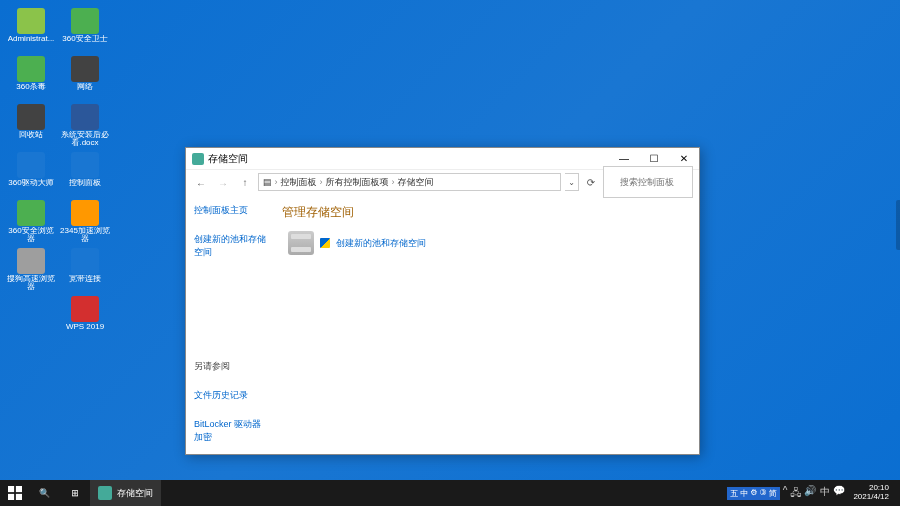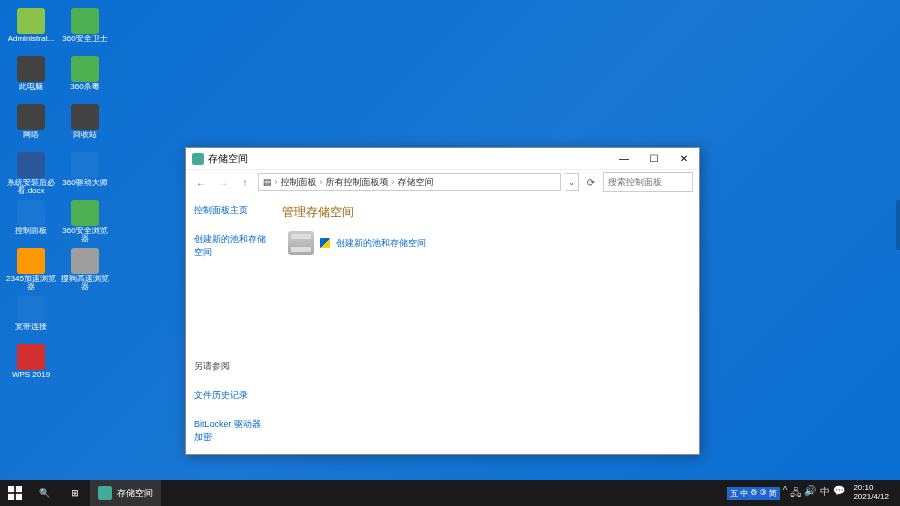--- a/index.html
+++ b/index.html
@@ -15,21 +15,21 @@
 .titlebar .tt{flex:1}
 .wctrls{display:flex}
 .wctrls div{width:30px;height:22px;display:flex;align-items:center;justify-content:center;font-size:10px;cursor:pointer}
 .navbar{height:24px;display:flex;align-items:center;padding:0 6px;gap:4px;font-size:10px}
 .navbtn{width:18px;height:18px;display:flex;align-items:center;justify-content:center;color:#555;cursor:pointer}
 .breadcrumb{flex:1;height:18px;border:1px solid #ccc;display:flex;align-items:center;padding:0 4px;gap:3px;font-size:9px;color:#333}
 .breadcrumb span{cursor:pointer}
 .breadcrumb .sep{color:#888}
 .bcdrop{width:14px;height:18px;border:1px solid #ccc;border-left:0;display:flex;align-items:center;justify-content:center;font-size:8px;color:#555;cursor:pointer}
 .refresh{width:16px;height:16px;display:flex;align-items:center;justify-content:center;color:#555;cursor:pointer}
-.search{width:90px;height:20px;border:1px solid #ccc;padding:0 4px;font-size:9px;color:#888}
+.search{width:90px;height:32px;border:1px solid #ccc;padding:0 16px;font-size:9px;color:#888}
 .body{flex:1;display:flex;overflow:hidden}
 .sidebar{width:90px;border-right:0;padding:10px 8px;display:flex;flex-direction:column;gap:16px;font-size:9px}
 .sbl{color:#0066cc;cursor:pointer}
 .sidebar .spacer{flex:1}
 .sbh{color:#444}
 .content{flex:1;padding:10px 20px 10px 6px;font-size:9px;color:#333}
 .cttl{color:#a16207;font-size:12px;margin-bottom:6px}
 .ctdesc{color:#444;line-height:1.5;margin-bottom:4px}
 .ctlink{display:flex;align-items:center;gap:6px;margin-top:10px;margin-left:6px}
 .drives{width:26px;height:24px;background:linear-gradient(#ccc,#aaa);border-radius:3px;position:relative}
@@ -42,39 +42,35 @@
 .start{width:30px}
 .start svg{width:14px;height:14px}
 .tbsearch{width:30px}
 .tbtask{width:30px}
 .tbapp{background:#333;padding:0 8px;gap:5px;display:flex;align-items:center}
 .tbapp .ai{width:14px;height:14px;background:#4a9;border-radius:2px}
 .tbspace{flex:1}
 .tray{display:flex;align-items:center;gap:3px;padding:0 6px}
 .tray .ime{background:#2266cc;padding:1px 3px;font-size:8px;display:flex;gap:2px}
 .tray .sys{display:flex;gap:3px;font-size:10px;color:#ccc}
-.clock{font-size:8px;line-height:1.1;padding:0 5px}
+.clock{text-align:right;font-size:8px;line-height:1.1;padding:0 5px}
 .sidepanel{position:absolute;right:0;top:200px;width:4px;height:50px;background:rgba(0,0,0,.2);border-radius:2px 0 0 2px}
 </style>
 </head>
 <body>
 
 <div class="desktop">
   <div class="desktop-icons" id="dicons">
       <div class="di">
         <div class="ic" style="background:#8bc34a"></div>
         <div class="lb">Administrat...</div>
       </div>
       <div class="di">
         <div class="ic" style="background:#4caf50"></div>
         <div class="lb">360安全卫士</div>
-      </div>
-      <div class="di">
-        <div class="ic" style="background:#424242"></div>
-        <div class="lb">此电脑</div>
       </div>
       <div class="di">
         <div class="ic" style="background:#4caf50"></div>
         <div class="lb">360杀毒</div>
       </div>
       <div class="di">
         <div class="ic" style="background:#424242"></div>
         <div class="lb">网络</div>
       </div>
       <div class="di">

